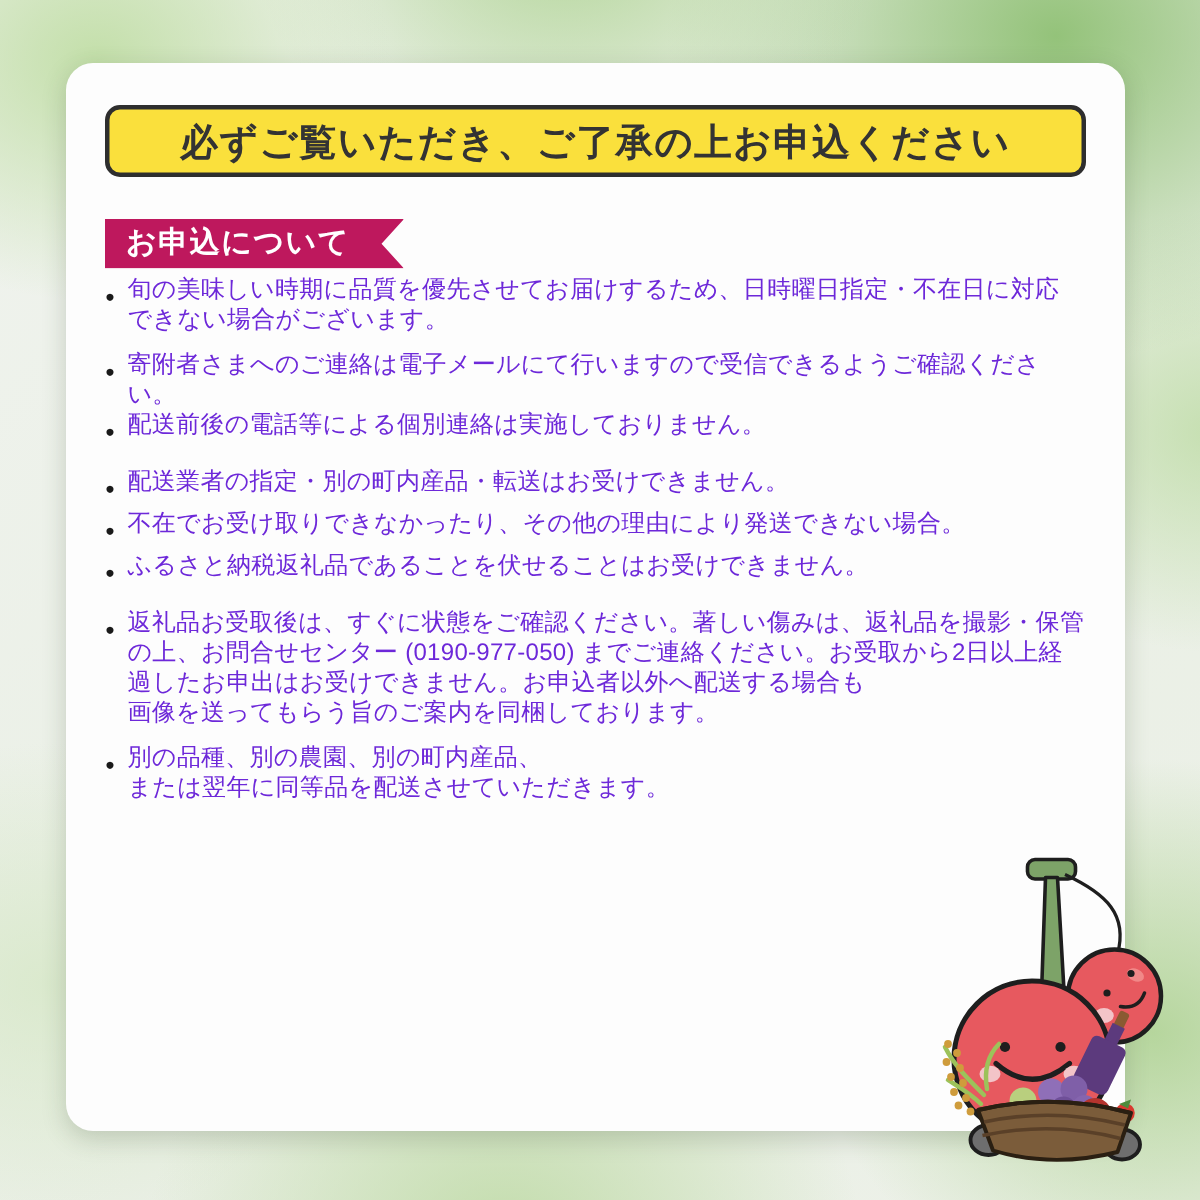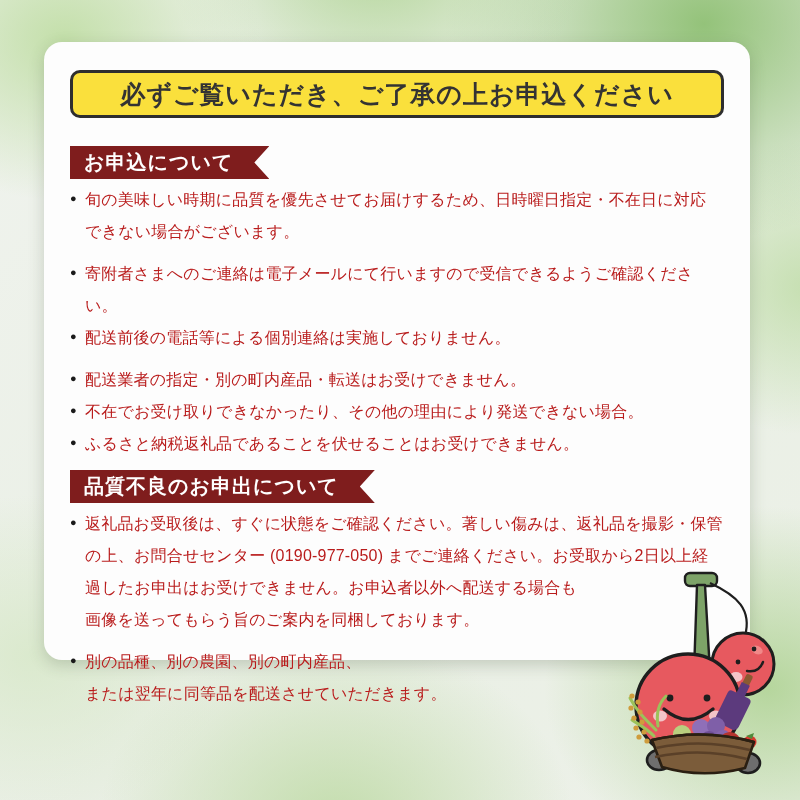--- a/index.html
+++ b/index.html
@@ -10,49 +10,49 @@
       radial-gradient(280px 230px at 8% 5%, rgba(193,222,166,.95), rgba(193,222,166,0) 70%),
       radial-gradient(300px 250px at 47% -6%, rgba(168,208,138,.85), rgba(168,208,138,0) 70%),
       radial-gradient(360px 300px at 88% 3%, rgba(143,192,116,.95), rgba(143,192,116,0) 72%),
       radial-gradient(230px 210px at 101% 36%, rgba(186,218,160,.75), rgba(186,218,160,0) 70%),
       radial-gradient(320px 260px at 96% 86%, rgba(168,207,138,.8), rgba(168,207,138,0) 70%),
       radial-gradient(330px 260px at 42% 103%, rgba(188,217,162,.85), rgba(188,217,162,0) 72%),
       radial-gradient(280px 230px at 4% 82%, rgba(213,231,197,.75), rgba(213,231,197,0) 70%),
       linear-gradient(135deg,#f0f3ee 0%,#e9efe4 55%,#edf1e9 100%);
   }
   .card{
-    position:absolute;left:44px;top:42px;width:706px;height:618px;
+    position:absolute;left:44px;top:42px;width:706px;height:712px;
     background:#fdfdfd;border-radius:18px;
     box-shadow:0 5px 16px rgba(55,75,45,.22);
     box-sizing:border-box;padding:28px 26px 0 26px;
   }
   .banner{
     height:48px;box-sizing:border-box;
     background:#fae03c;border:3px solid #2e2e2e;border-radius:10px;
     display:flex;align-items:center;justify-content:center;
     margin-bottom:28px;
   }
   .banner span{
     font-size:25px;font-weight:bold;color:#333;letter-spacing:1px;
   }
   .sec{margin-bottom:10px;}
   .ribbon{
     display:inline-block;
-    background:#7f1d1d;color:#fff;
+    background:#be185d;color:#fff;
     font-size:20px;font-weight:bold;letter-spacing:1px;
     padding:5px 36px 5px 14px;line-height:23px;
     clip-path:polygon(0 0,100% 0,calc(100% - 15px) 50%,100% 100%,0 100%);
     margin-bottom:5px;
   }
   .bullet{display:flex;align-items:flex-start;}
   .dot{
     flex:0 0 15px;font-size:11px;line-height:28px;color:#1a1a1a;
   }
   .btxt{
-    flex:1;font-size:16px;line-height:32px;color:#b91c1c;font-weight:500;
+    flex:1;font-size:16px;line-height:20px;color:#6d28d9;font-weight:500;
     white-space:pre-line;letter-spacing:.2px;
   }
   .character{position:absolute;left:626px;top:570px;width:154px;height:206px;z-index:5;}
 </style>
 </head>
 <body>
 
 <div class="card">
 
   <div class="banner">
@@ -90,23 +90,20 @@
       <span class="dot">●</span>
       <span class="btxt">不在でお受け取りできなかったり、その他の理由により発送できない場合。</span>
     </div>
     <div class="bullet">
       <span class="dot">●</span>
       <span class="btxt">ふるさと納税返礼品であることを伏せることはお受けできません。</span>
     </div>
   </section>
 
   <section class="sec">
-    <div class="ribbon">
-      <span>品質不良のお申出について</span>
-    </div>
     <div class="bullet">
       <span class="dot">●</span>
       <span class="btxt">返礼品お受取後は、すぐに状態をご確認ください。著しい傷みは、返礼品を撮影・保管
 の上、お問合せセンター (0190-977-050) までご連絡ください。お受取から2日以上経
 過したお申出はお受けできません。お申込者以外へ配送する場合も
 画像を送ってもらう旨のご案内を同梱しております。</span>
     </div>
   </section>
 
   <section class="sec">

